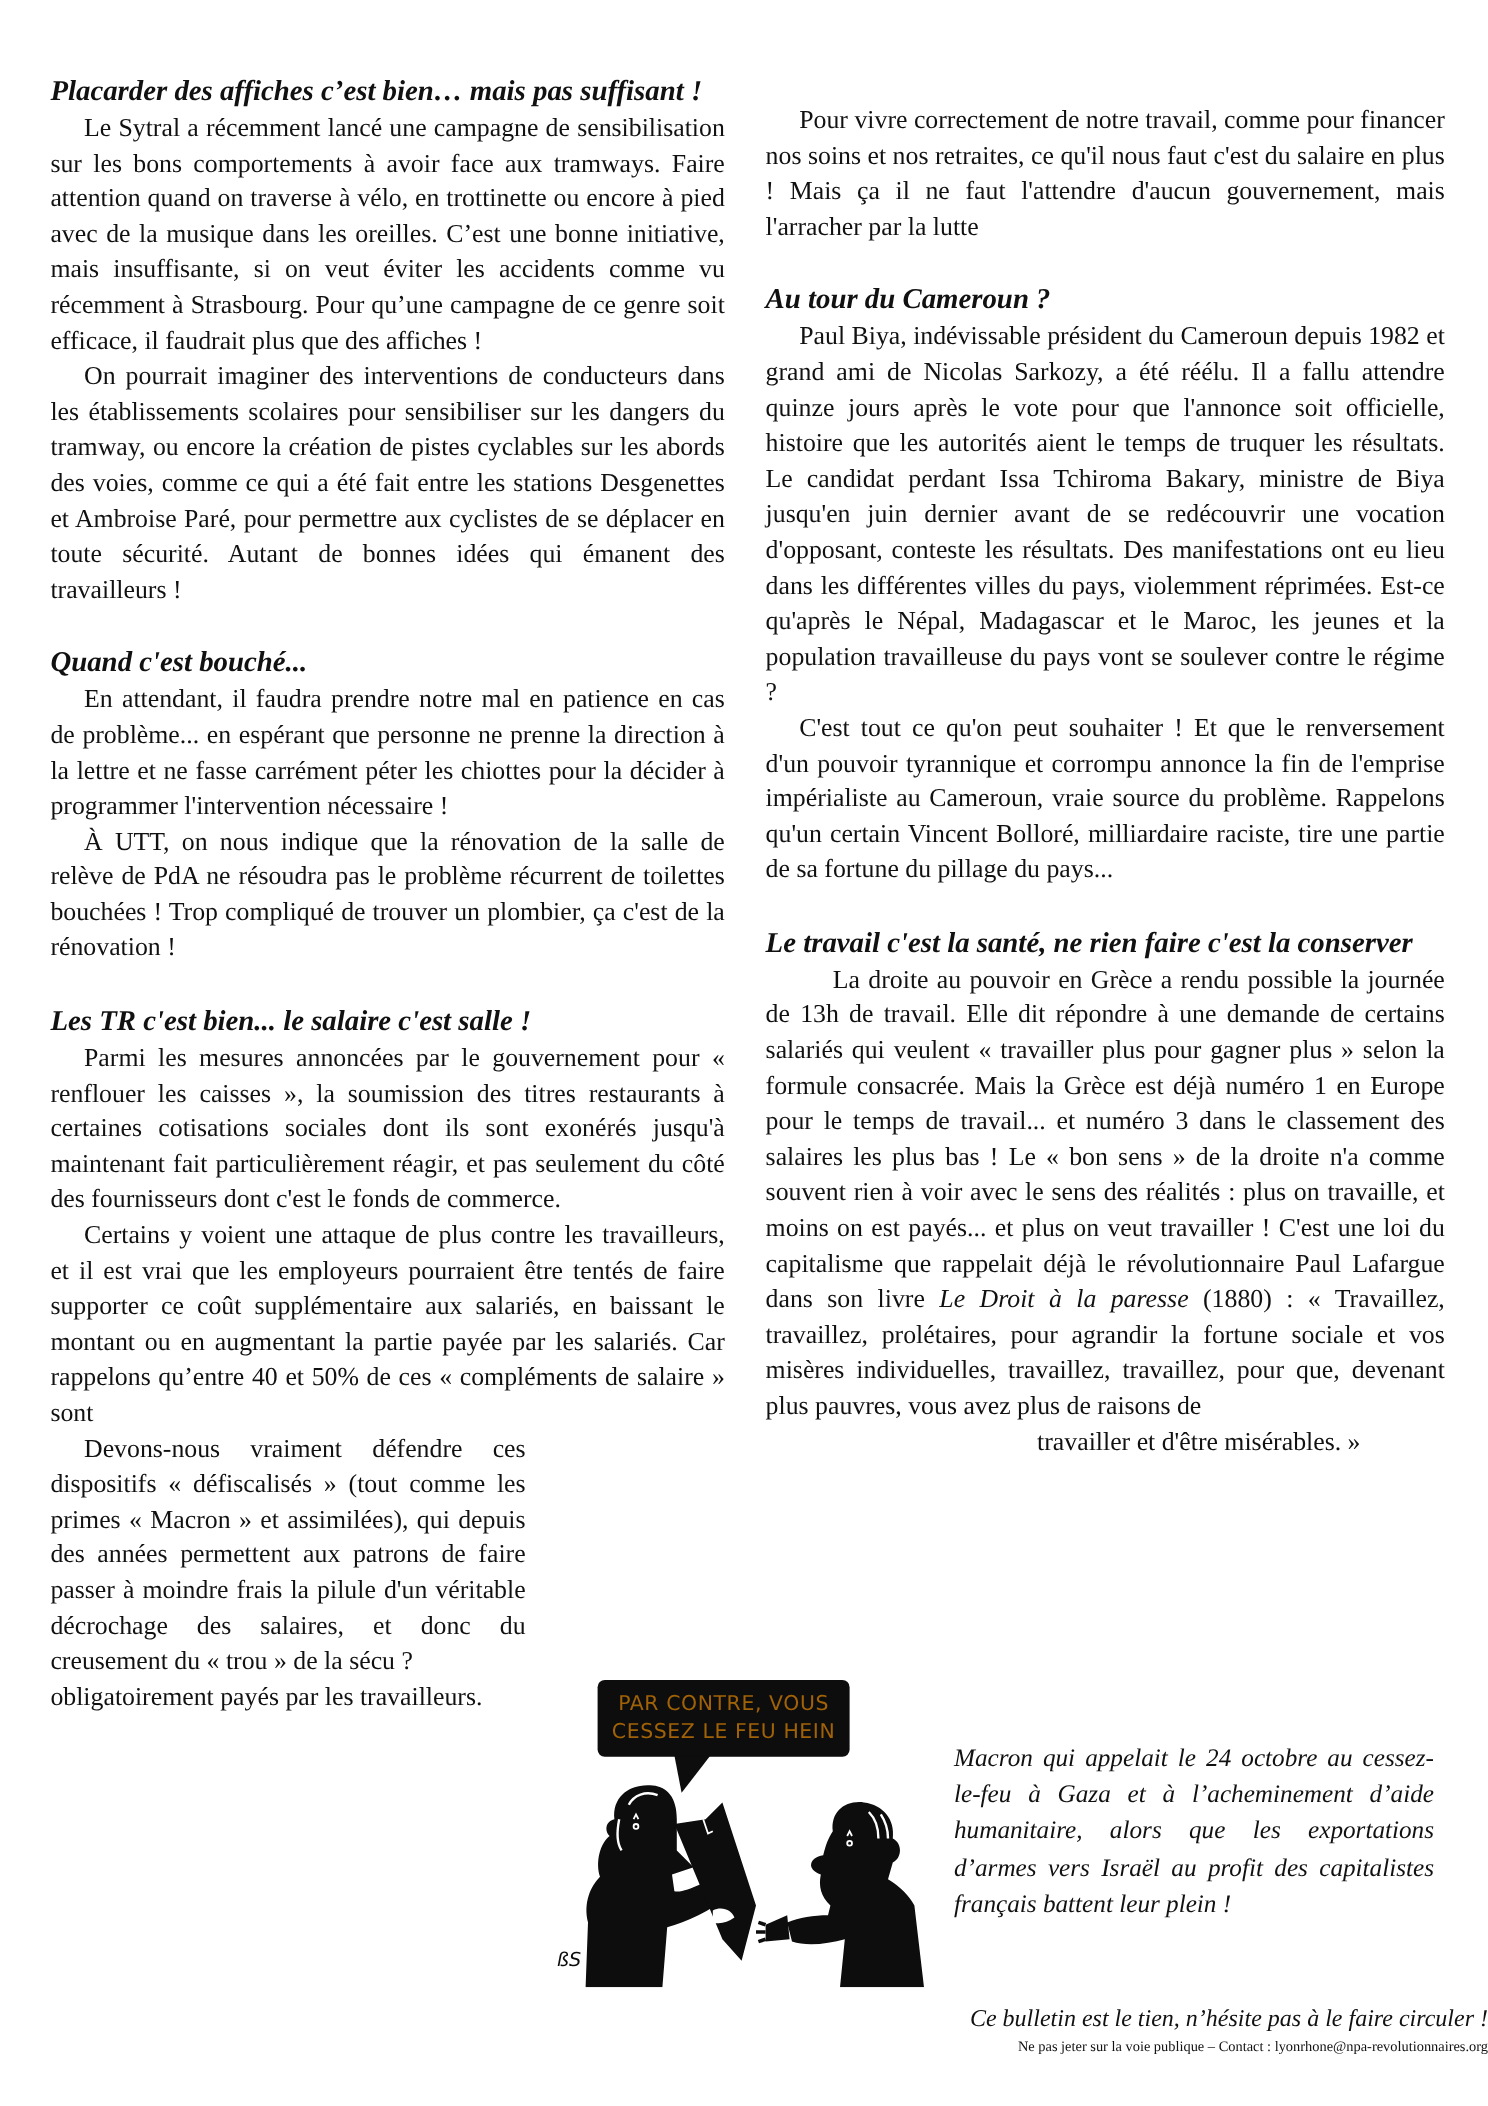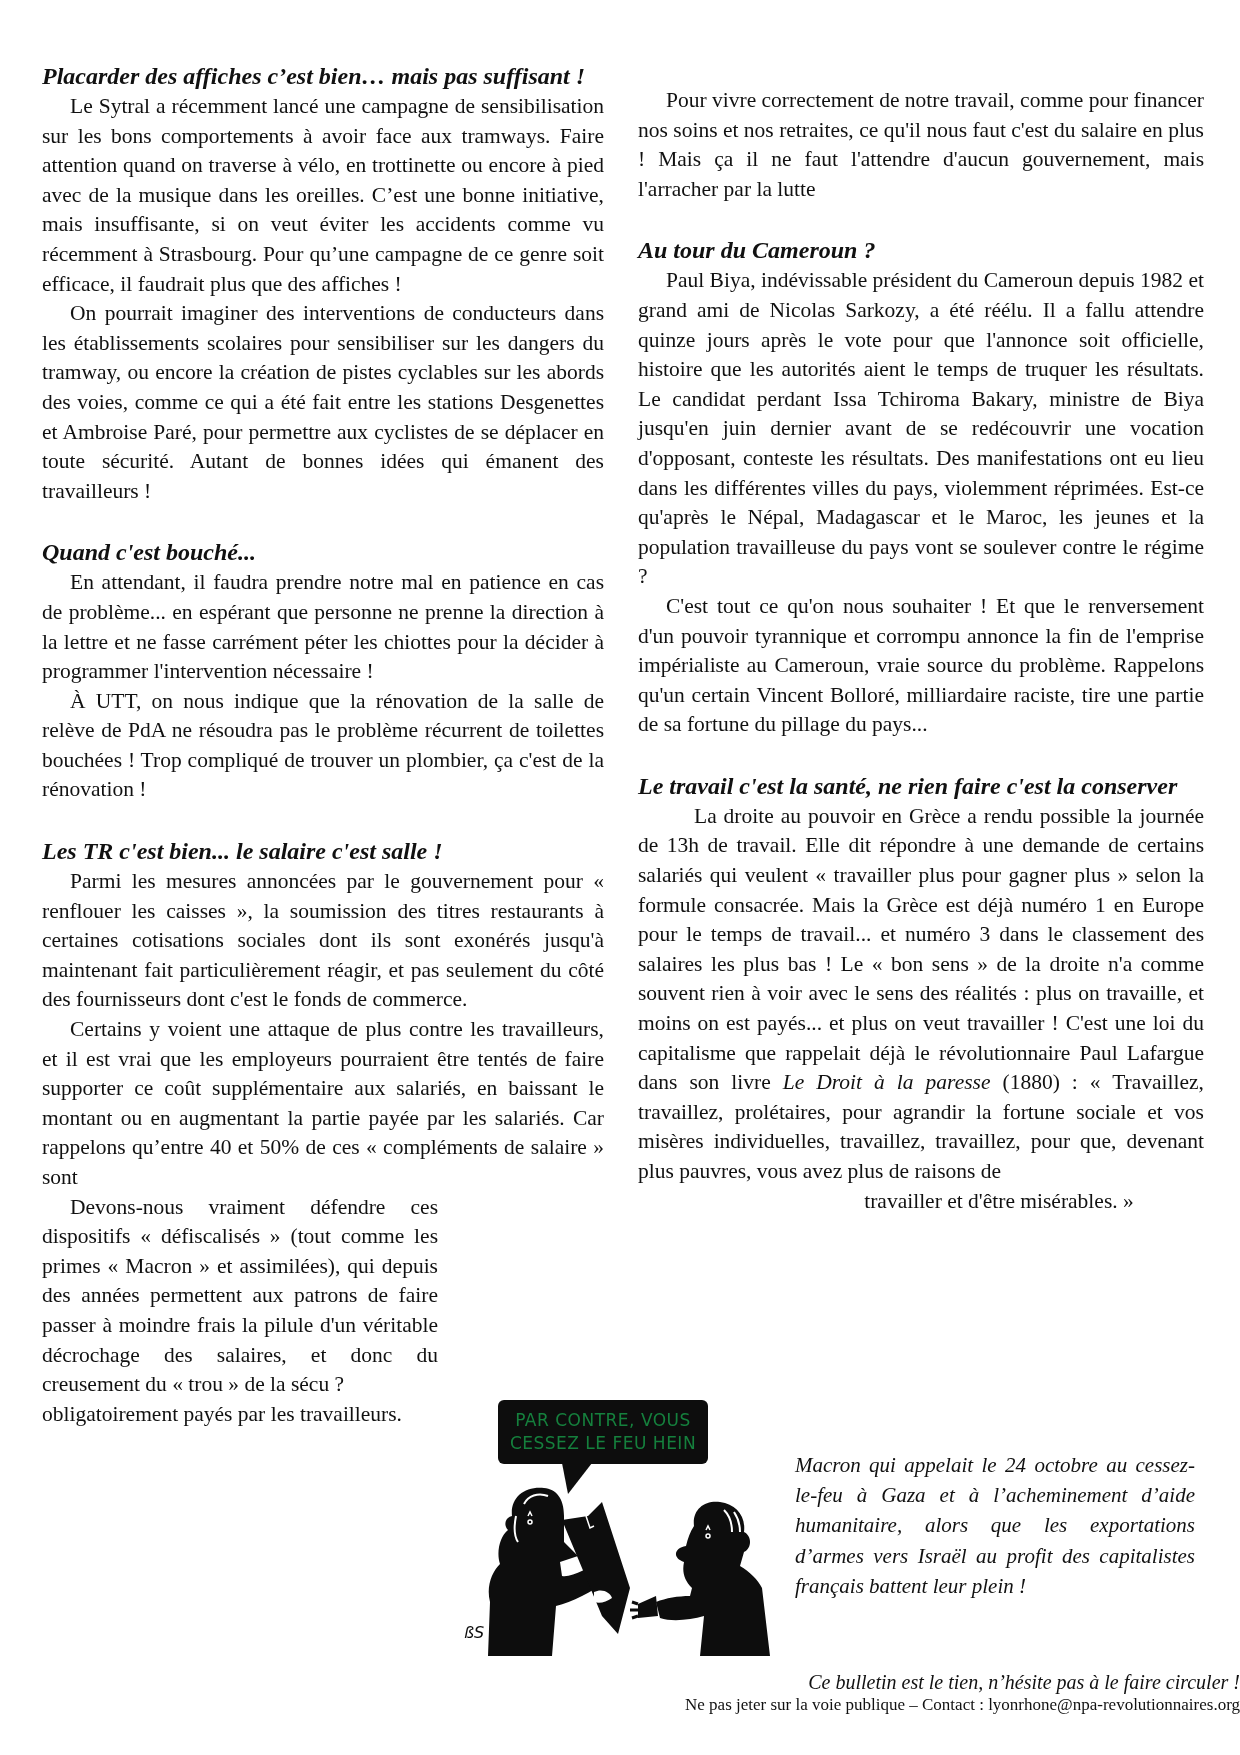--- a/index.html
+++ b/index.html
@@ -26,34 +26,34 @@
   .narrow { width: 396px; }
   em.book { font-style: italic; }
   .indent-big { text-indent: 56px; }
   .closing-line { text-indent: 0; padding-left: 156px; text-align: center; }
   .cartoon {
     position: absolute; left: 452px; top: 1366px; width: 338px; height: 290px;
   }
   .speech {
     position: absolute; left: 46px; top: 34px; width: 210px; height: 64px;
     background: #0d0d0d; border-radius: 6px;
-    color: #15803d; font-family: "DejaVu Sans", sans-serif;
+    color: #a16207; font-family: "DejaVu Sans", sans-serif;
     font-size: 17px; line-height: 23px; letter-spacing: 0.5px;
     text-align: center; padding-top: 9px; box-sizing: border-box;
   }
   .caption {
     position: absolute; left: 795px; top: 1450px; width: 400px;
     font-size: 21px; line-height: 30.2px; font-style: italic;
     text-align: justify;
   }
   .footer {
     position: absolute; left: 0; top: 1670px; width: 1240px; text-align: right;
   }
   .footer .tagline { font-style: italic; font-size: 20px; line-height: 24px; }
-  .footer .contact { font-size: 17px; line-height: 22px; }
+  .footer .contact { font-size: 12px; line-height: 22px; }
 </style>
 </head>
 <body>
 
 <div class="col col-left">
   <section>
     <h2 class="headline">Placarder des affiches c’est bien… mais pas suffisant !</h2>
     <p>Le Sytral a récemment lancé une campagne de sensibilisation sur les bons comportements à avoir face aux tramways. Faire attention quand on traverse à vélo, en trottinette ou encore à pied avec de la musique dans les oreilles. C’est une bonne initiative, mais insuffisante, si on veut éviter les accidents comme vu récemment à Strasbourg. Pour qu’une campagne de ce genre soit efficace, il faudrait plus que des affiches !</p>
     <p>On pourrait imaginer des interventions de conducteurs dans les établissements scolaires pour sensibiliser sur les dangers du tramway, ou encore la création de pistes cyclables sur les abords des voies, comme ce qui a été fait entre les stations Desgenettes et Ambroise Paré, pour permettre aux cyclistes de se déplacer en toute sécurité. Autant de bonnes idées qui émanent des travailleurs !</p>
   </section>
@@ -72,21 +72,21 @@
     <p class="narrow" style="text-indent:0">obligatoirement payés par les travailleurs.</p>
   </section>
 </div>
 
 <div class="col col-right">
   <p>Pour vivre correctement de notre travail, comme pour financer nos soins et nos retraites, ce qu'il nous faut c'est du salaire en plus ! Mais ça il ne faut l'attendre d'aucun gouvernement, mais l'arracher par la lutte</p>
   <div class="gap"></div>
   <section>
     <h2 class="headline">Au tour du Cameroun ?</h2>
     <p>Paul Biya, indévissable président du Cameroun depuis 1982 et grand ami de Nicolas Sarkozy, a été réélu. Il a fallu attendre quinze jours après le vote pour que l'annonce soit officielle, histoire que les autorités aient le temps de truquer les résultats. Le candidat perdant Issa Tchiroma Bakary, ministre de Biya jusqu'en juin dernier avant de se redécouvrir une vocation d'opposant, conteste les résultats. Des manifestations ont eu lieu dans les différentes villes du pays, violemment réprimées. Est-ce qu'après le Népal, Madagascar et le Maroc, les jeunes et la population travailleuse du pays vont se soulever contre le régime ?</p>
-    <p>C'est tout ce qu'on nous souhaiter ! Et que le renversement d'un pouvoir tyrannique et corrompu annonce la fin de l'emprise impérialiste au Cameroun, vraie source du problème. Rappelons qu'un certain Vincent Bolloré, milliardaire raciste, tire une partie de sa fortune du pillage du pays...</p>
+    <p>C'est tout ce qu'on peut souhaiter ! Et que le renversement d'un pouvoir tyrannique et corrompu annonce la fin de l'emprise impérialiste au Cameroun, vraie source du problème. Rappelons qu'un certain Vincent Bolloré, milliardaire raciste, tire une partie de sa fortune du pillage du pays...</p>
   </section>
   <div class="gap"></div>
   <section>
     <h2 class="headline justify">Le travail c'est la santé, ne rien faire c'est la conserver</h2>
     <p class="indent-big"><span>La droite au pouvoir en Grèce a rendu possible la journée de 13h de travail. Elle dit répondre à une demande de certains salariés qui veulent « travailler plus pour gagner plus » selon la formule consacrée. Mais la Grèce est déjà numéro 1 en Europe pour le temps de travail... et numéro 3 dans le classement des salaires les plus bas ! Le « bon sens » de la droite n'a comme souvent rien à voir avec le sens des réalités : plus on travaille, et moins on est payés... et plus on veut travailler ! C'est une loi du capitalisme que rappelait déjà le révolutionnaire Paul Lafargue dans son livre </span><em class="book">Le Droit à la paresse</em><span> (1880) : « Travaillez, travaillez, prolétaires, pour agrandir la fortune sociale et vos misères individuelles, travaillez, travaillez, pour que, devenant plus pauvres, vous avez plus de raisons de</span></p>
     <p class="closing-line">travailler et d'être misérables. »</p>
   </section>
 </div>
 
 <div class="cartoon">

